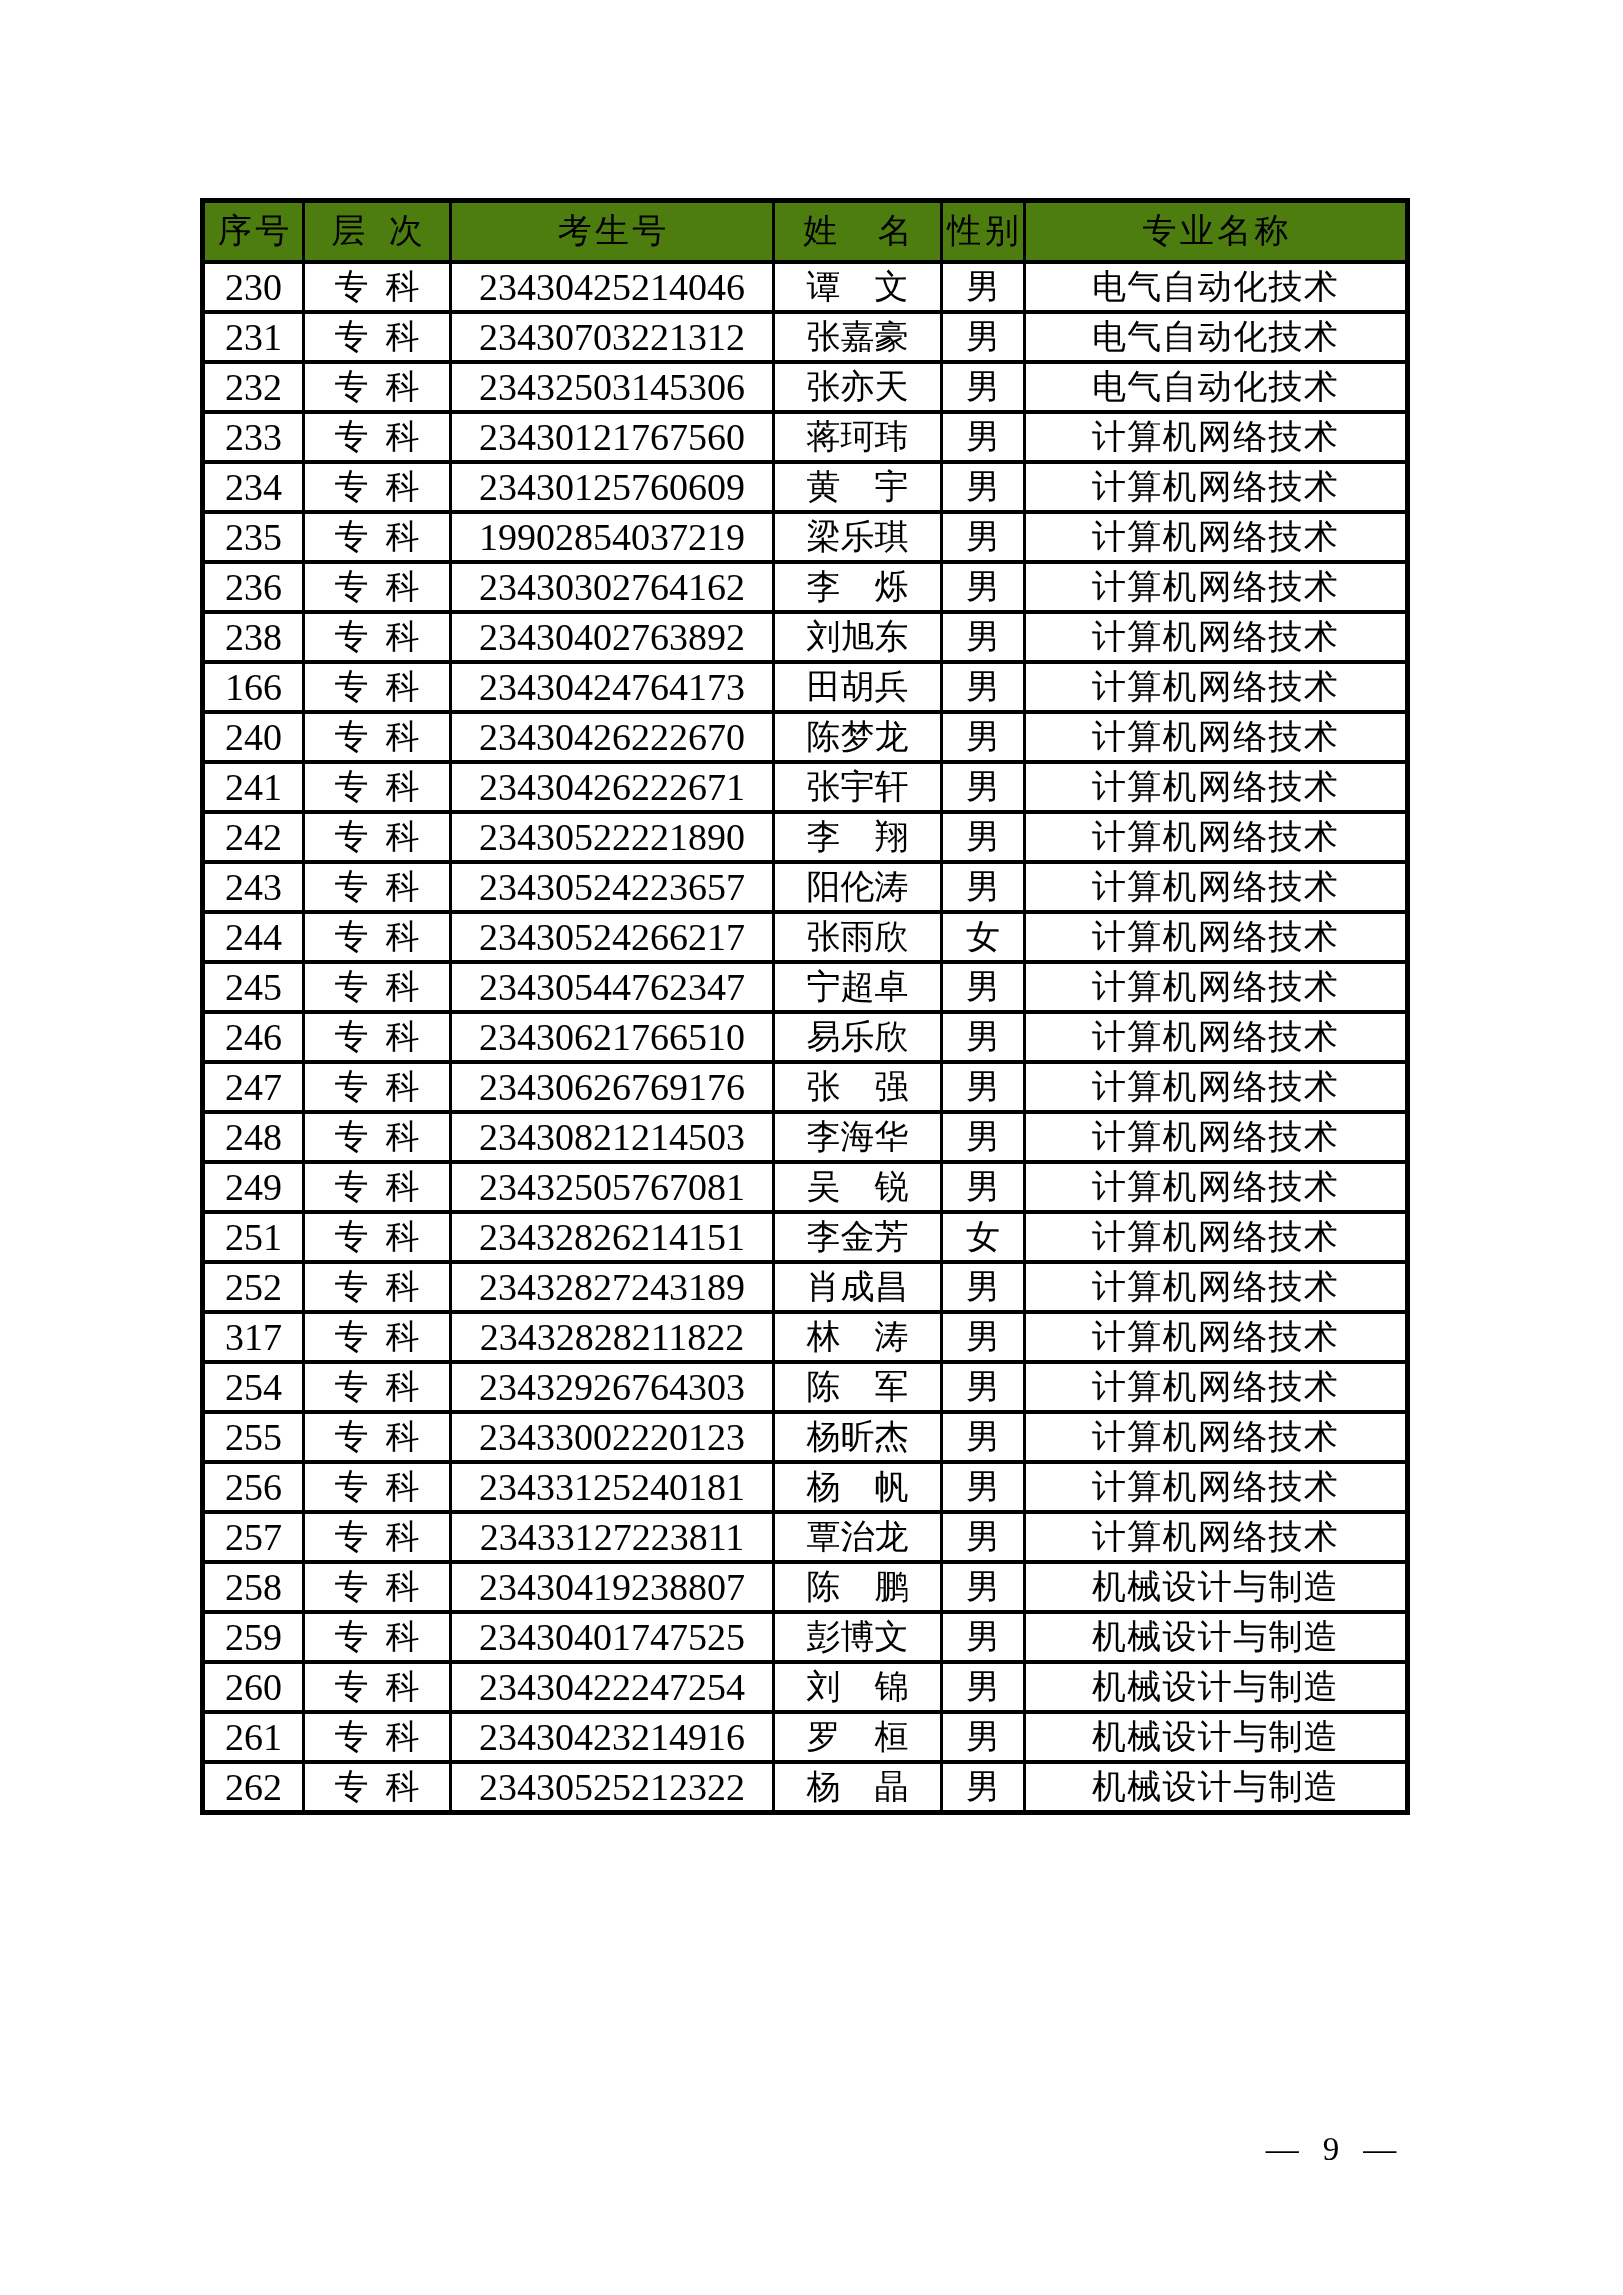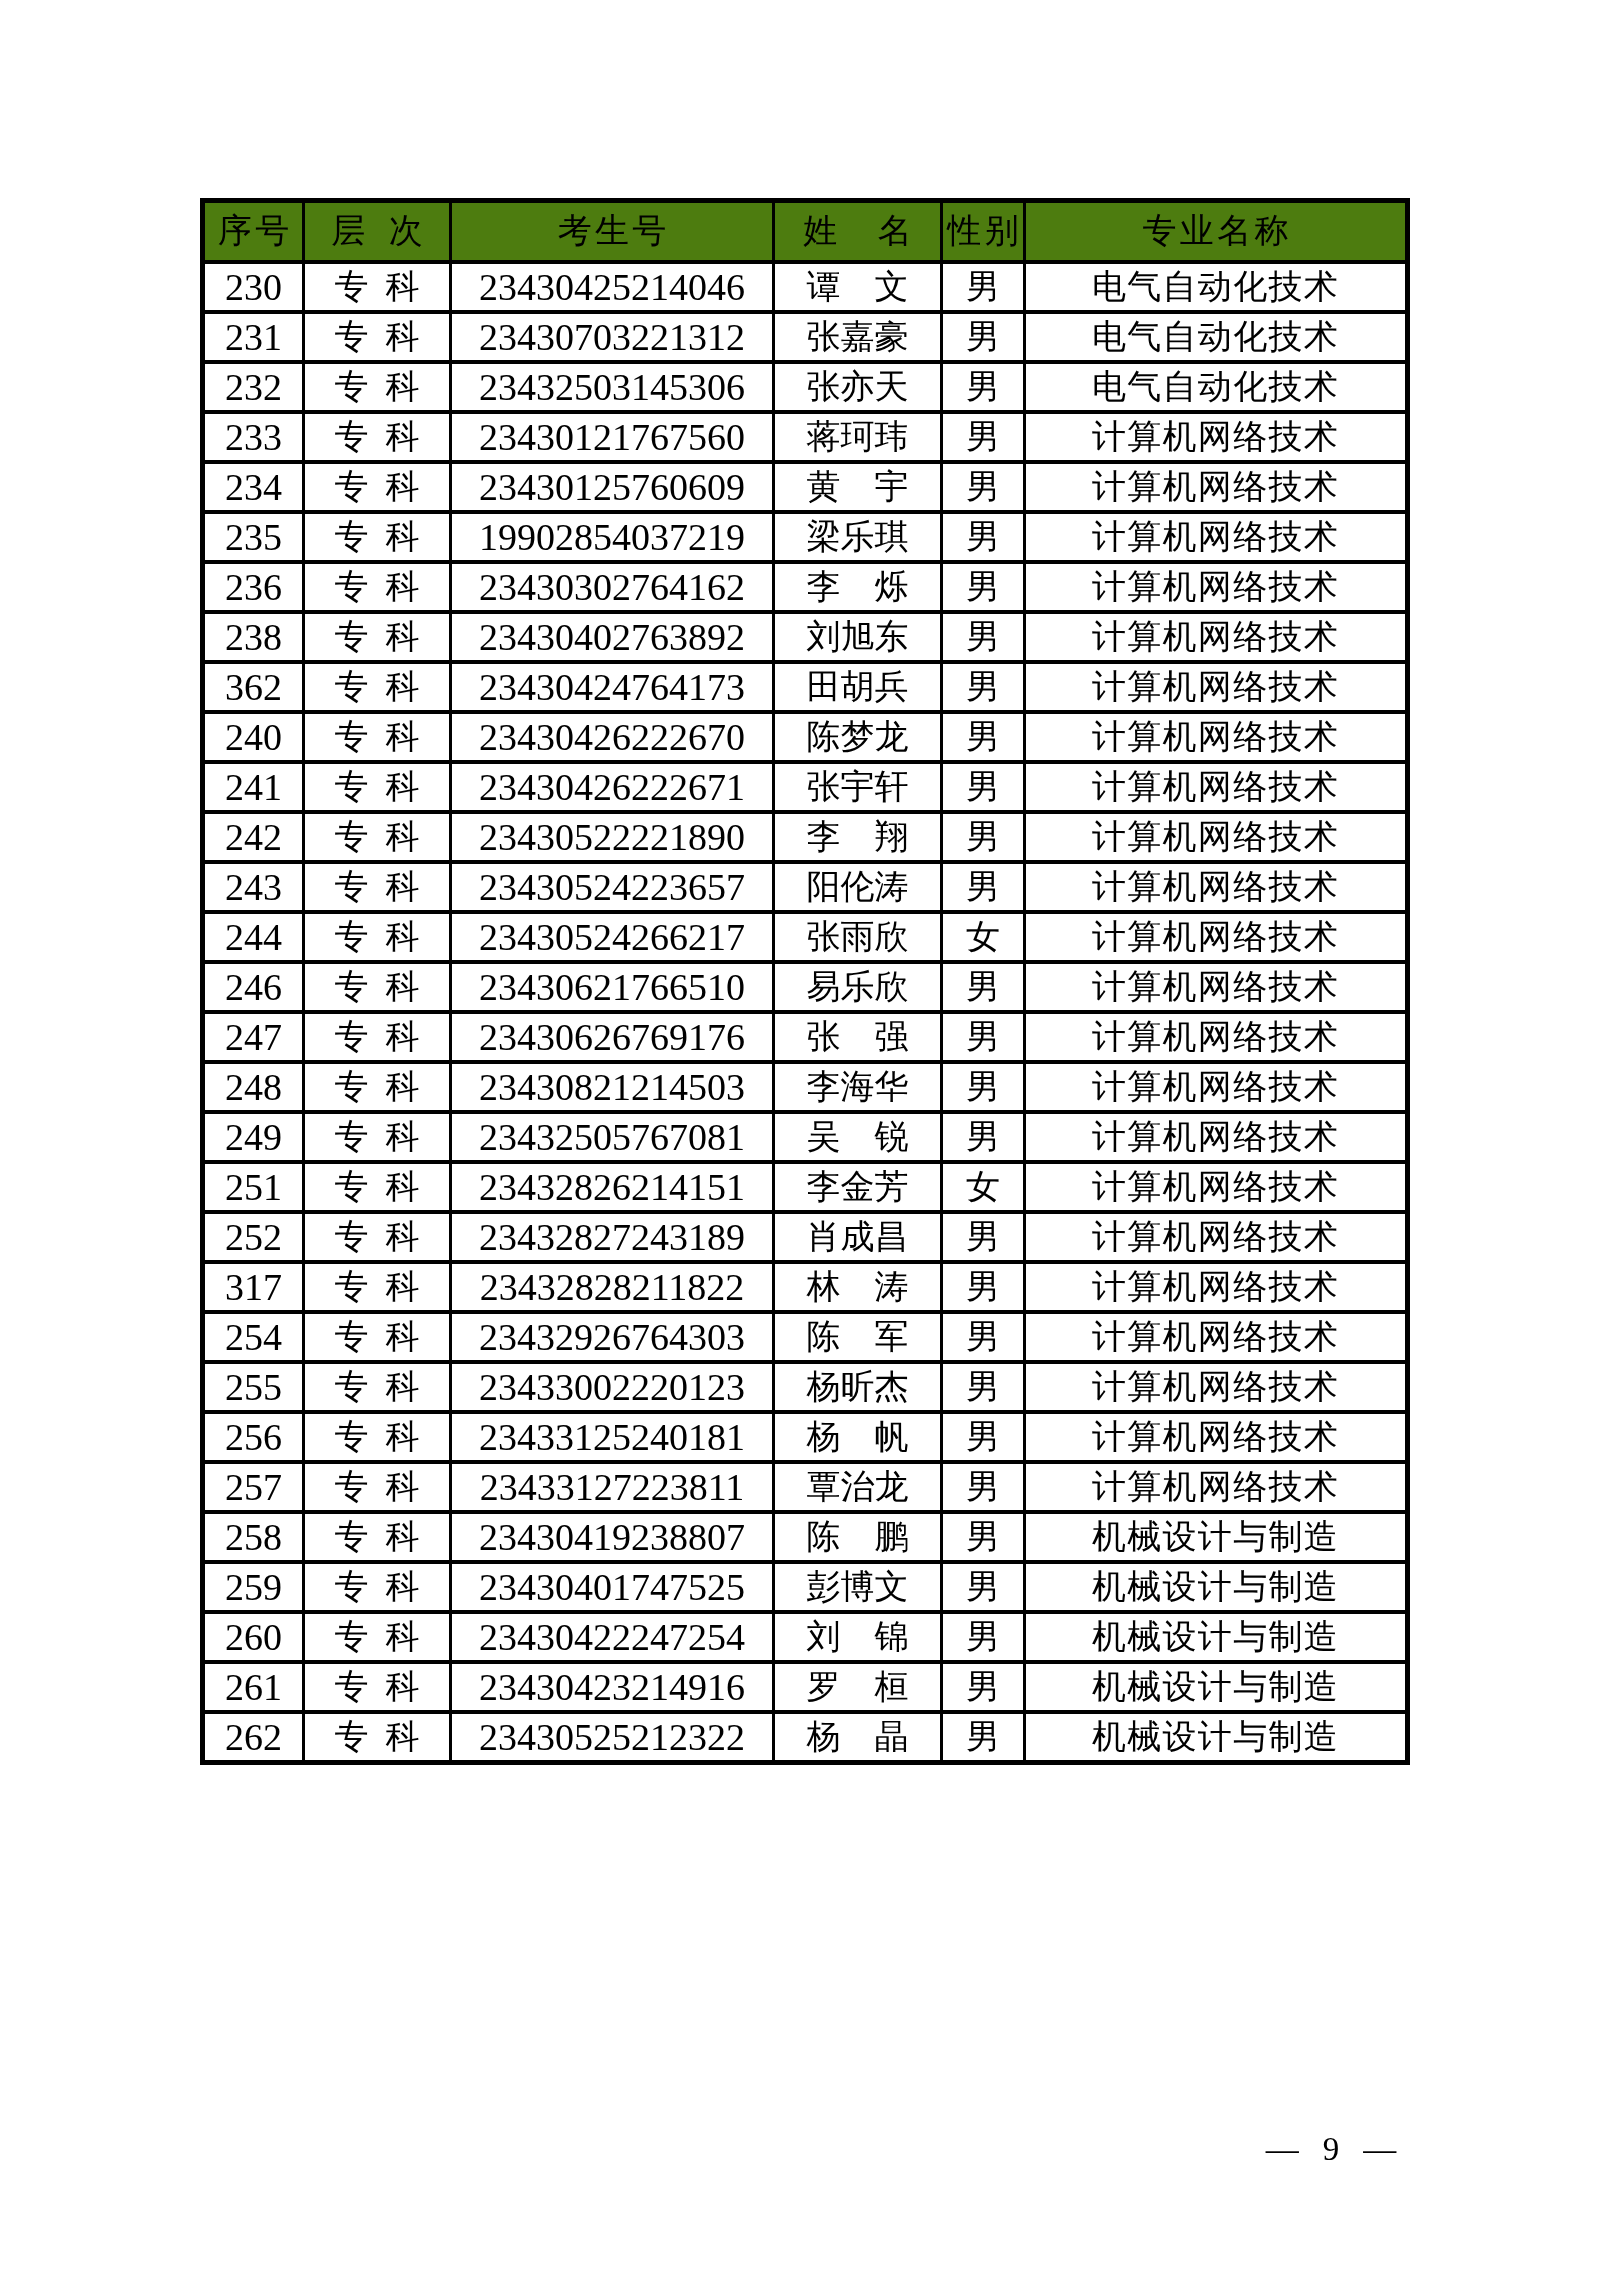--- a/index.html
+++ b/index.html
@@ -161,21 +161,21 @@
   <tr>
     <td class="c-index">238</td>
     <td class="c-level">专 科</td>
     <td class="c-number">23430402763892</td>
     <td class="c-name">刘旭东</td>
     <td class="c-gender">男</td>
     <td class="c-major">计算机网络技术</td>
   </tr>
 
   <tr>
-    <td class="c-index">362</td>
+    <td class="c-index">166</td>
     <td class="c-level">专 科</td>
     <td class="c-number">23430424764173</td>
     <td class="c-name">田胡兵</td>
     <td class="c-gender">男</td>
     <td class="c-major">计算机网络技术</td>
   </tr>
 
   <tr>
     <td class="c-index">240</td>
     <td class="c-level">专 科</td>
@@ -214,20 +214,28 @@
 
   <tr>
     <td class="c-index">244</td>
     <td class="c-level">专 科</td>
     <td class="c-number">23430524266217</td>
     <td class="c-name">张雨欣</td>
     <td class="c-gender">女</td>
     <td class="c-major">计算机网络技术</td>
   </tr>
 
+  <tr>
+    <td class="c-index">245</td>
+    <td class="c-level">专 科</td>
+    <td class="c-number">23430544762347</td>
+    <td class="c-name">宁超卓</td>
+    <td class="c-gender">男</td>
+    <td class="c-major">计算机网络技术</td>
+  </tr>
 
   <tr>
     <td class="c-index">246</td>
     <td class="c-level">专 科</td>
     <td class="c-number">23430621766510</td>
     <td class="c-name">易乐欣</td>
     <td class="c-gender">男</td>
     <td class="c-major">计算机网络技术</td>
   </tr>
 

